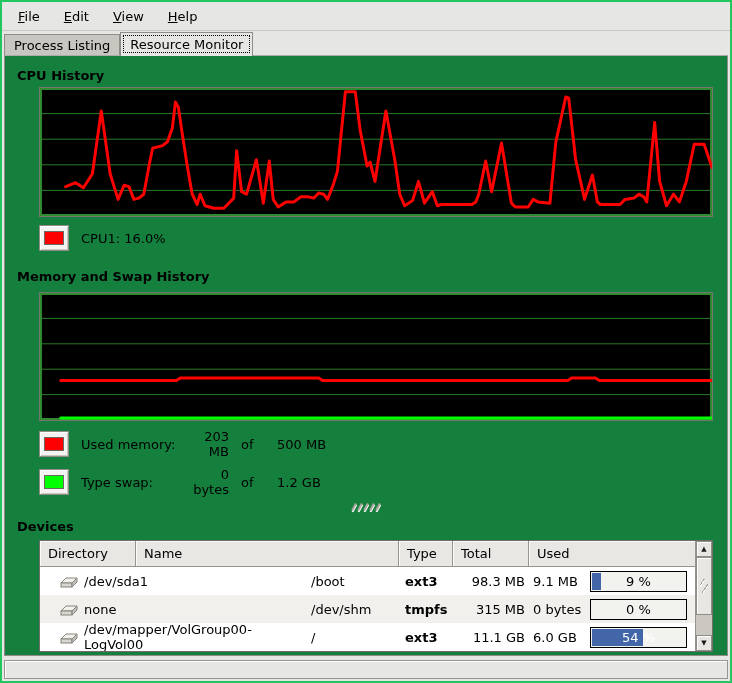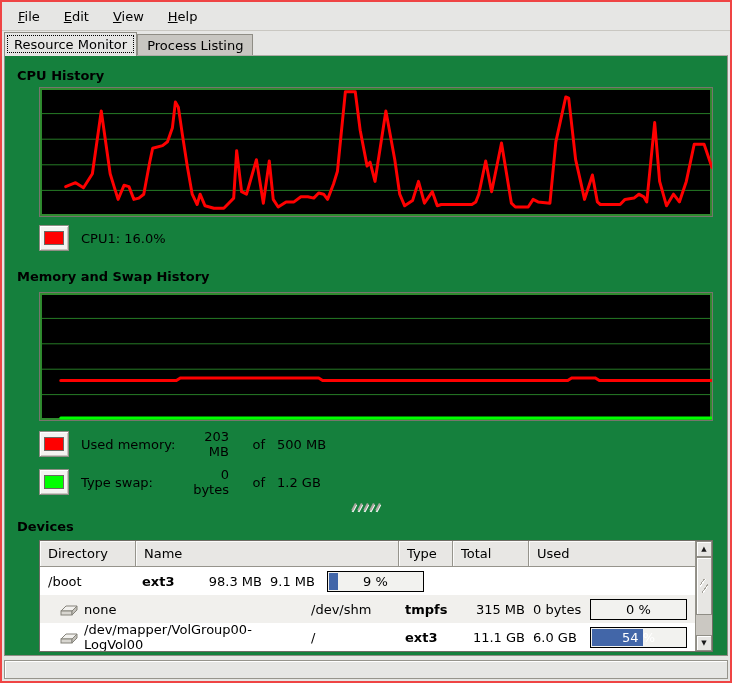--- a/index.html
+++ b/index.html
@@ -1,18 +1,18 @@
 <!DOCTYPE html>
 <html><head>
 <meta charset="utf-8">
 <style>
   * { box-sizing: border-box; }
   html,body { margin:0; padding:0; background:#555; }
   .window{
-    width:732px; height:683px; border:2px solid #ef4444; background:#e6e6e4;
+    width:732px; height:683px; border:2px solid #22c55e; background:#e6e6e4;
     font-family:"DejaVu Sans","Liberation Sans",sans-serif; font-size:13px; color:#000;
     display:flex; flex-direction:column; overflow:hidden;
   }
   
   .menubar{ height:29px; display:flex; align-items:stretch; padding-left:4px; border-bottom:1px solid #c9c7c1; flex:0 0 auto;}
   .menu-item{ display:flex; align-items:center; padding:0 12px; cursor:default;}
   .menu-item u{ text-decoration:underline; }
   
   .tabrow{ height:24px; display:flex; align-items:flex-end; padding-left:2px; flex:0 0 auto; position:relative;}
   .tab{ height:21px; display:flex; align-items:center; padding:0 9px; background:#c8c6c1;
@@ -31,21 +31,21 @@
   .graph-wrap svg{ display:block; width:100%; height:100%;}
   
   .legend-row{ display:flex; align-items:center; margin:8px 0 0 34px; flex:0 0 auto;}
   .swatch{ width:30px; height:26px; border:1px solid #8f8d85; background:#f4f3f1;
            box-shadow:inset 1px 1px 0 #fff, inset -1px -1px 0 #c9c7c1;
            display:flex; align-items:center; justify-content:center;}
   .swatch .chip{ width:20px; height:14px; border:1px solid #6b6963;}
   .leg-text{ margin-left:12px;}
   .leg-label{ display:inline-block; width:100px; margin-left:12px;}
   .leg-value{ display:inline-block; width:48px; text-align:right;}
-  .leg-of{ display:inline-block; margin-left:12px; width:24px; text-align:right;}
+  .leg-of{ display:inline-block; margin-left:12px; width:24px; text-align:left;}
   .leg-total{ display:inline-block; margin-left:12px;}
   
   .pane-grip{ height:8px; margin-top:6px; display:flex; justify-content:center; align-items:center; gap:4px; flex:0 0 auto;}
   .pane-grip i{ display:block; width:2px; height:8px; background:#a9a69f; transform:rotate(28deg); box-shadow:1px 1px 0 #fdfdfc;}
   
   .devices{ margin:6px 14px 0 34px; height:112px; border:1px solid #6f6d65; display:flex; background:#fff; flex:0 0 auto;}
   .tree{ flex:1 1 auto; display:flex; flex-direction:column; overflow:hidden;}
   .thead{ display:flex; height:26px; flex:0 0 auto;}
   .hcell{ background:#e8e7e4; border-right:1px solid #96948c; border-bottom:1px solid #96948c;
           box-shadow:inset 1px 1px 0 #fbfbfa; display:flex; align-items:center; padding-left:8px;}
@@ -97,22 +97,22 @@
       </div>
     <div class="menu-item">
         <span><u>V</u><span>iew</span></span>
       </div>
     <div class="menu-item">
         <span><u>H</u><span>elp</span></span>
       </div>
   </div>
 
   <div class="tabrow">
+    <div class="tab">Process Listing</div>
     <div class="tab active">Resource Monitor</div>
-    <div class="tab">Process Listing</div>
   </div>
 
   <div class="panel">
 
     <div class="section-title t-cpu">CPU History</div>
 
     <div class="graph-wrap">
       <svg viewBox="0 0 680 128" preserveAspectRatio="none">
         <rect x="1" y="1" width="678" height="126" fill="none" stroke="#2f8b2f" stroke-width="2"></rect>
         <line x1="2" y1="25.6" x2="678" y2="25.6" stroke="#267c26" stroke-width="1"></line>
@@ -178,20 +178,28 @@
       <div class="tree">
         <div class="thead">
           <div class="hcell c-dir">Directory</div>
           <div class="hcell c-name">Name</div>
           <div class="hcell c-type">Type</div>
           <div class="hcell c-total">Total</div>
           <div class="hcell c-used">Used</div>
         </div>
 
         <div class="trow">
+          <div class="cell c-name">
+            <svg class="disk-icon" width="18" height="13" viewBox="0 0 18 13">
+              <polygon points="1,8 6,3 17,3 12,8" fill="#f2f1ee" stroke="#85837b" stroke-width="1"></polygon>
+              <rect x="1" y="8" width="11" height="4" fill="#d8d6d0" stroke="#85837b" stroke-width="1"></rect>
+              <polygon points="12,8 17,3 17,7 12,12" fill="#c3c1ba" stroke="#85837b" stroke-width="1"></polygon>
+            </svg>
+            <span>/dev/sda1</span>
+          </div>
           <div class="cell c-dir">/boot</div>
           <div class="cell c-type">ext3</div>
           <div class="cell c-total">98.3 MB</div>
           <div class="cell c-used">
             <span class="used-num">9.1 MB</span>
             <div class="progress">
               <div class="fill" style="width: 9%;"></div>
               <div class="plabel">9 %</div>
             </div>
           </div>

